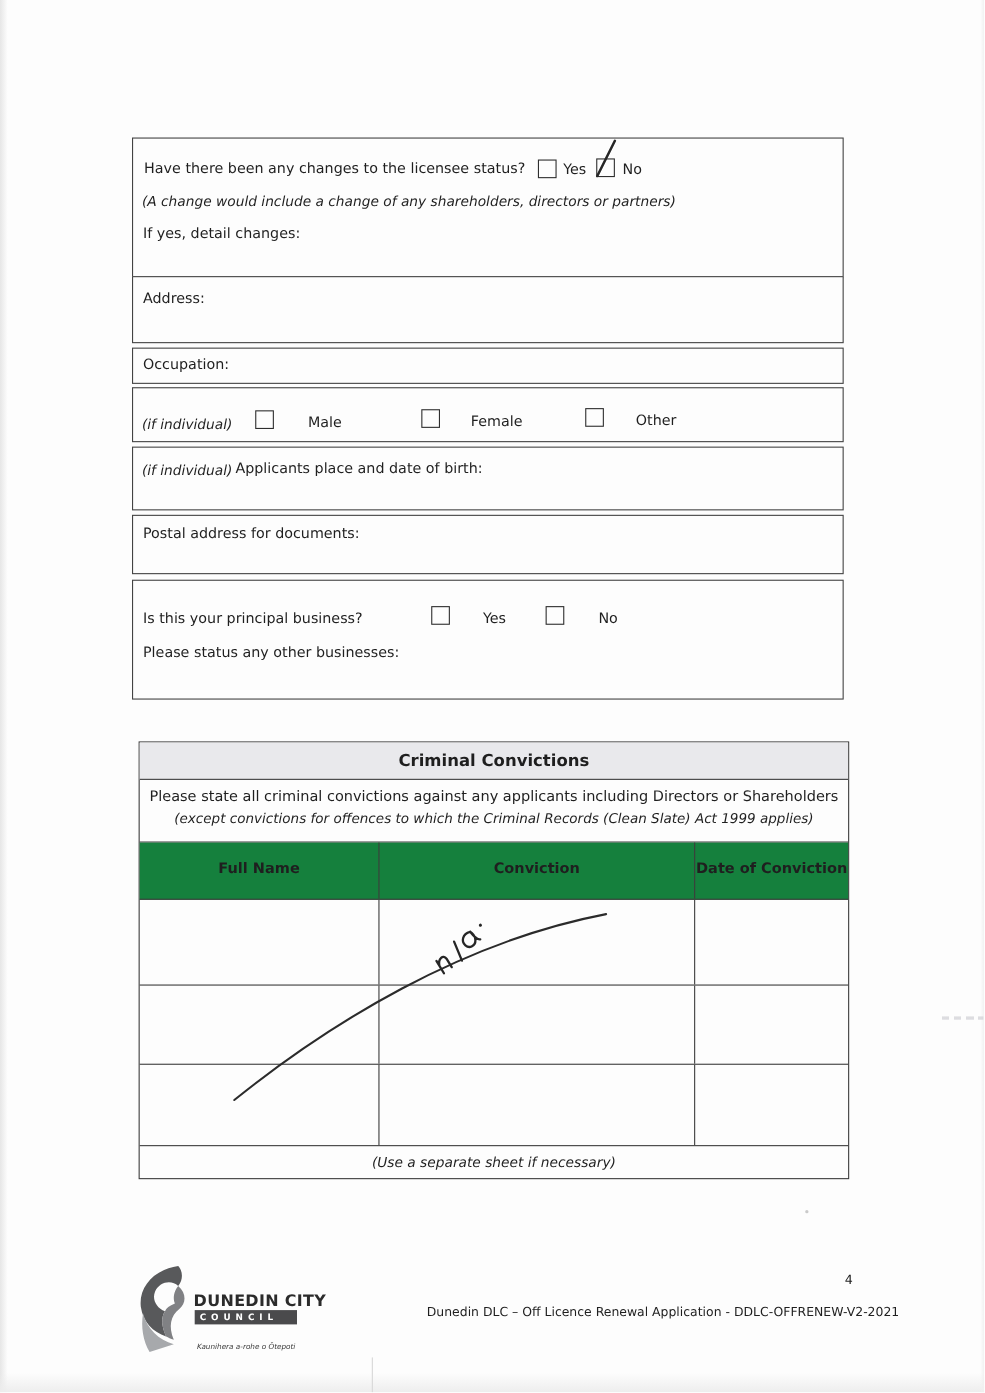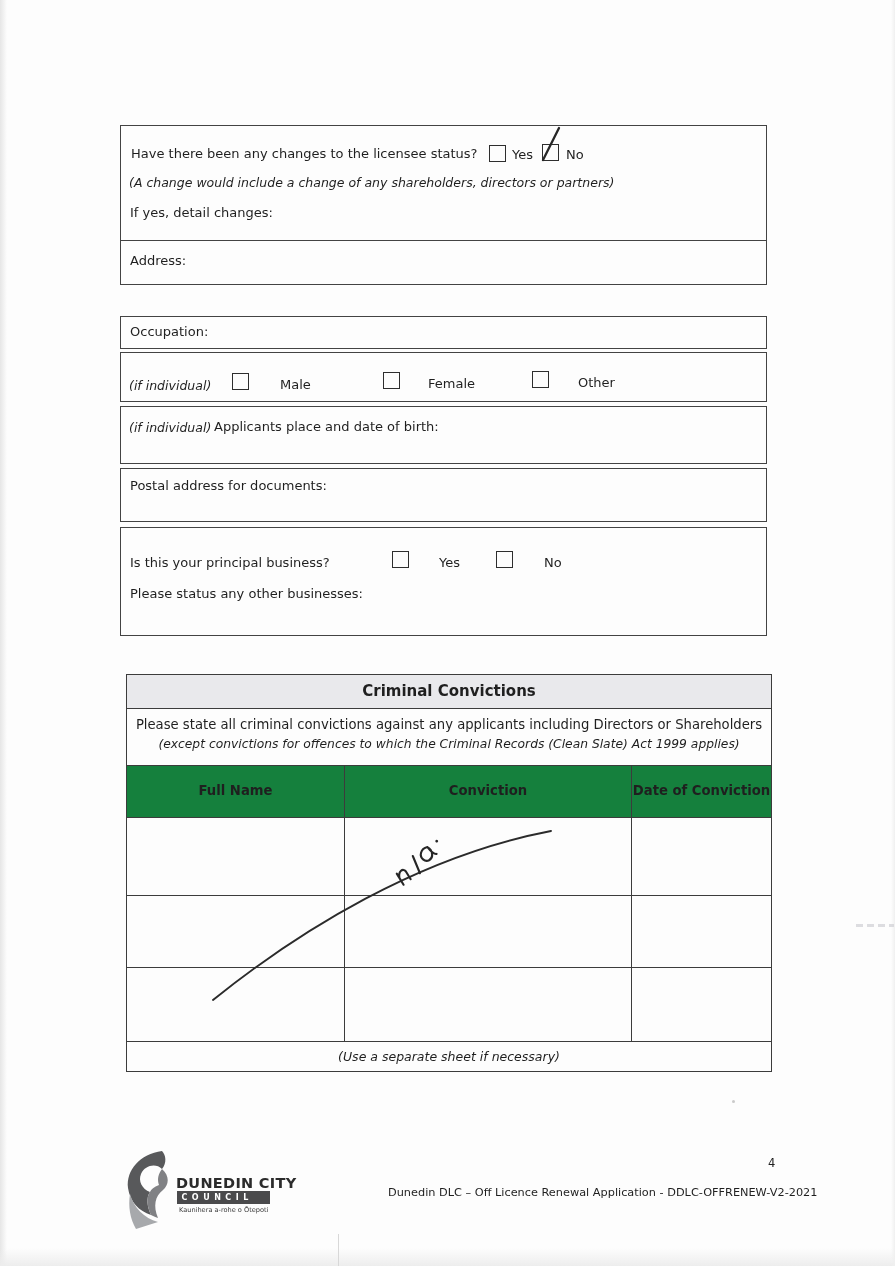--- a/index.html
+++ b/index.html
@@ -17,21 +17,21 @@
   .edge-right{position:absolute;right:0;top:0;width:4px;height:1266px;
     background:linear-gradient(270deg,#f0f0f0,rgba(240,240,240,0));}
   .scan-line{position:absolute;left:338px;top:1234px;width:1px;height:32px;background:#d8d8d8;}
   .scan-dash{position:absolute;left:856px;top:924px;width:38px;height:3px;color:#c7c7cc;
     background:repeating-linear-gradient(90deg,#cfcfd4 0 7px,transparent 7px 11px);opacity:.7;}
   .dot-a{position:absolute;left:296px;top:263px;width:3px;height:3px;background:#9a9a9a;border-radius:50%;opacity:.6;}
   .dot-b{position:absolute;left:732px;top:1100px;width:3px;height:3px;background:#a8a8a8;border-radius:50%;opacity:.6;}
 
   .box{position:absolute;left:120px;width:647px;border:1.6px solid #434343;box-sizing:border-box;background:#fdfdfd;}
   .r1{top:125px;height:128px;}
-  .r2{top:240px;height:45px;padding-left:47px;}
+  .r2{top:251px;height:61px;padding-left:47px;}
   .r3{top:316px;height:33px;}
   .r4{top:352px;height:50px;}
   .r5{top:406px;height:58px;}
   .r6{top:468px;height:54px;}
   .r7{top:527px;height:109px;}
 
   .lbl{position:absolute;white-space:nowrap;}
   .italic{font-style:italic;font-size:12.5px;}
   .cb{position:absolute;width:17px;height:17px;border:1.7px solid #2e2e2e;box-sizing:border-box;background:#fdfdfd;}
 
@@ -54,21 +54,21 @@
   .conv-note{height:29px;display:flex;align-items:center;justify-content:center;
     font-style:italic;font-size:12.5px;}
 
   
   .logo-wrap{position:absolute;left:120px;top:1148px;width:180px;height:86px;}
   .logo-koru{position:absolute;left:2px;top:2px;}
   .logo-text1{position:absolute;left:56px;top:26px;font-weight:bold;font-size:14.5px;letter-spacing:.3px;color:#2b2b2b;white-space:nowrap;}
   .logo-bar{position:absolute;left:57px;top:43px;width:93px;height:13px;background:#4a4a4c;
     display:flex;align-items:center;justify-content:flex-start;}
   .logo-bar span{color:#ffffff;font-size:8px;font-weight:bold;letter-spacing:4.5px;text-indent:4.5px;white-space:nowrap;}
-  .logo-text3{position:absolute;left:59px;top:58px;font-size:6.6px;color:#3a3a3a;white-space:nowrap;}
+  .logo-text3{position:absolute;left:59px;top:72px;font-size:6.6px;color:#3a3a3a;white-space:nowrap;font-style:italic;}
   .page-num{position:absolute;left:768px;top:1156px;font-size:11.5px;}
   .doc-ref{position:absolute;left:388px;top:1186px;width:396px;text-align:right;font-size:11.3px;white-space:nowrap;}
 
   svg{display:block;}
   .ink-layer{position:absolute;left:0;top:0;pointer-events:none;}
 </style>
 </head>
 <body>
 
 <div id="page">

